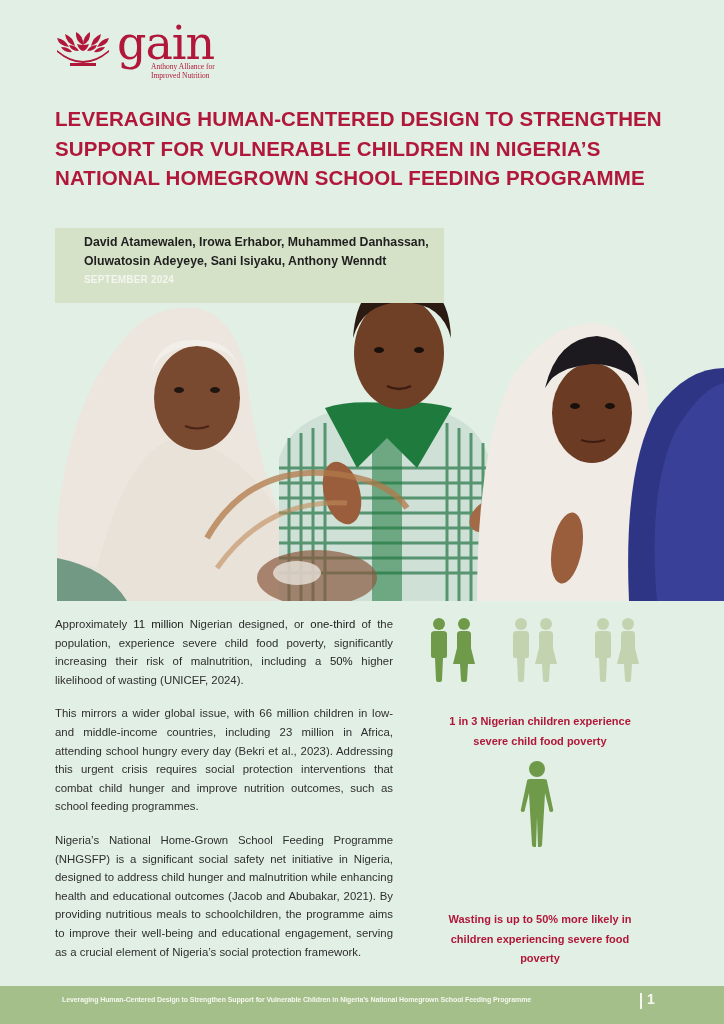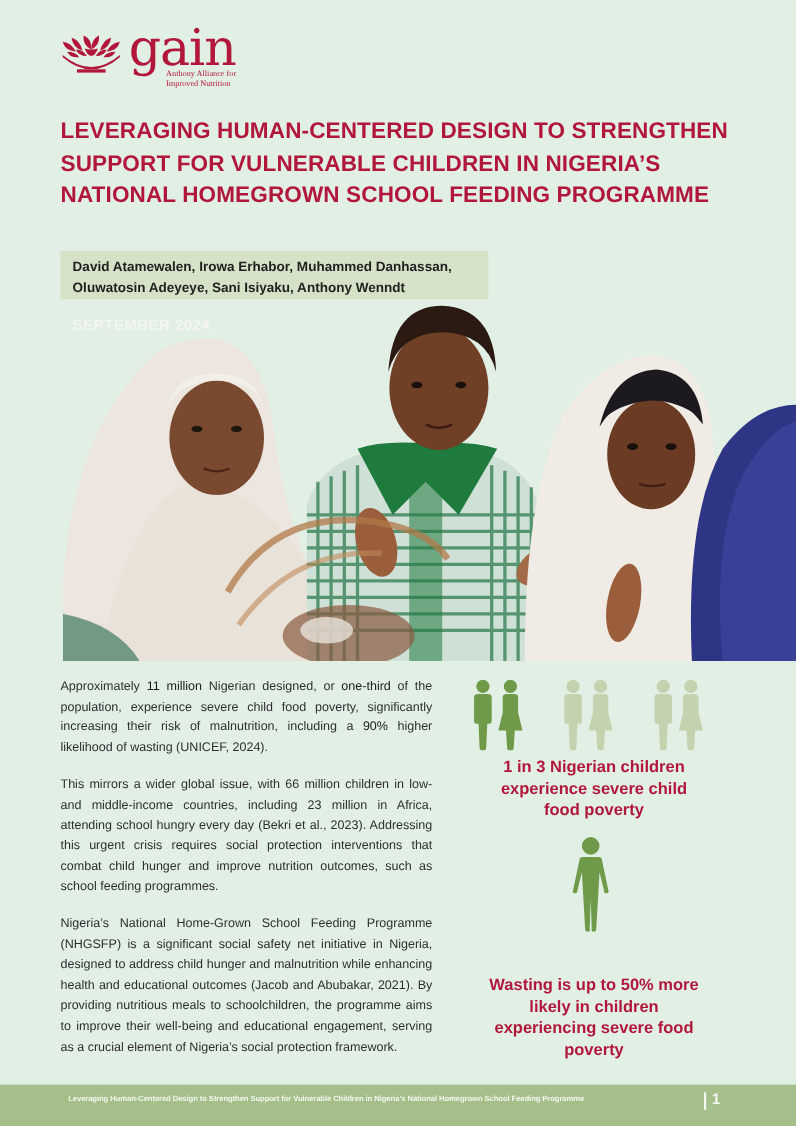--- a/index.html
+++ b/index.html
@@ -21,46 +21,46 @@
     position: absolute; left: 96px; top: 34px;
     font-family: "Liberation Serif", serif;
     font-size: 7.5px; line-height: 9px; color: #b1173a;
   }
   .title {
     position: absolute; left: 55px; top: 104px; width: 620px;
     font-family: "Liberation Sans", sans-serif; font-weight: bold;
     font-size: 20.5px; line-height: 29.5px; color: #b1173a; letter-spacing: 0.1px;
   }
   .authors-box {
-    position: absolute; left: 55px; top: 228px; width: 389px; height: 44px;
-    background: #d6e2c8; padding: 5px 10px 0 11px;
+    position: absolute; left: 55px; top: 228px; width: 389px; height: 75px;
+    background: #d6e2c8; padding: 5px 10px 0 29px;
   }
   .authors {
     font-family: "Liberation Sans", sans-serif; font-weight: bold;
     font-size: 12.3px; line-height: 19px; color: #1f1f1f;
   }
   .date {
-    margin-top: 16px;
-    font-family: "Liberation Sans", sans-serif; font-weight: bold;
-    font-size: 14px; color: #f3f5ef; letter-spacing: 0.2px;
+    margin-top: 3px;
+    font-family: "Liberation Sans", sans-serif; font-weight: bold;
+    font-size: 10px; color: #f3f5ef; letter-spacing: 0.2px;
   }
   .photo {
     position: absolute; left: 57px; top: 268px; width: 667px; height: 333px;
     overflow: hidden;
   }
   .body-col {
     position: absolute; left: 55px; top: 615px; width: 338px;
     font-family: "Liberation Sans", sans-serif;
     font-size: 11.4px; line-height: 18.6px; color: #2e2e2e; text-align: justify;
   }
   .body-col p { margin-bottom: 15px; }
   .body-col b { font-weight: normal; color: #1a1a1a; }
   .stat { position: absolute; left: 420px; width: 240px; text-align: center;
     font-family: "Liberation Sans", sans-serif; font-weight: bold;
-    font-size: 15px; line-height: 19.5px; color: #b1173a; }
+    font-size: 11px; line-height: 19.5px; color: #b1173a; margin-top: 24px; }
   .icons-row { position: absolute; left: 428px; top: 617px; width: 220px; height: 66px; }
   .footer {
     position: absolute; left: 0; top: 986px; width: 724px; height: 38px;
     background: #a5bf8a;
   }
   .footer-text {
     position: absolute; left: 62px; top: 10px;
     font-family: "Liberation Sans", sans-serif; font-weight: bold;
     font-size: 7px; color: #f4f7ef; letter-spacing: -0.1px;
   }
@@ -162,21 +162,21 @@
   </svg>
 </div>
 
 <div class="authors-box">
   <div class="authors">David Atamewalen, Irowa Erhabor, Muhammed Danhassan, Oluwatosin Adeyeye, Sani Isiyaku, Anthony Wenndt</div>
   <div class="date">SEPTEMBER 2024</div>
 </div>
 
 <div class="body-col">
   <p>
-    <span>Approximately </span><b>11 million</b><span> Nigerian designed, or </span><b>one-third</b><span> of the population, experience severe child food poverty, significantly increasing their risk of malnutrition, including a </span><b>90%</b><span> higher likelihood of wasting (UNICEF, 2024).</span>
+    <span>Approximately </span><b>11 million</b><span> Nigerian designed, or </span><b>one-third</b><span> of the population, experience severe child food poverty, significantly increasing their risk of malnutrition, including a </span><b>50%</b><span> higher likelihood of wasting (UNICEF, 2024).</span>
   </p>
   <p>This mirrors a wider global issue, with 66 million children in low- and middle-income countries, including 23 million in Africa, attending school hungry every day (Bekri et al., 2023). Addressing this urgent crisis requires social protection interventions that combat child hunger and improve nutrition outcomes, such as school feeding programmes.</p>
   <p>Nigeria’s National Home-Grown School Feeding Programme (NHGSFP) is a significant social safety net initiative in Nigeria, designed to address child hunger and malnutrition while enhancing health and educational outcomes (Jacob and Abubakar, 2021). By providing nutritious meals to schoolchildren, the programme aims to improve their well-being and educational engagement, serving as a crucial element of Nigeria’s social protection framework.</p>
 </div>
 
 <svg class="icons-row" viewBox="0 0 220 66">
   <defs>
     <g id="boy">
       <circle cx="11" cy="6" r="6"></circle>
       <path d="M3 16 Q3 13 7 13 L15 13 Q19 13 19 16 L19 38 Q19 40 17 40 L15 40 L14 62 Q14 64 12 64 L10 64 Q8 64 8 62 L7 40 L5 40 Q3 40 3 38Z"></path>

